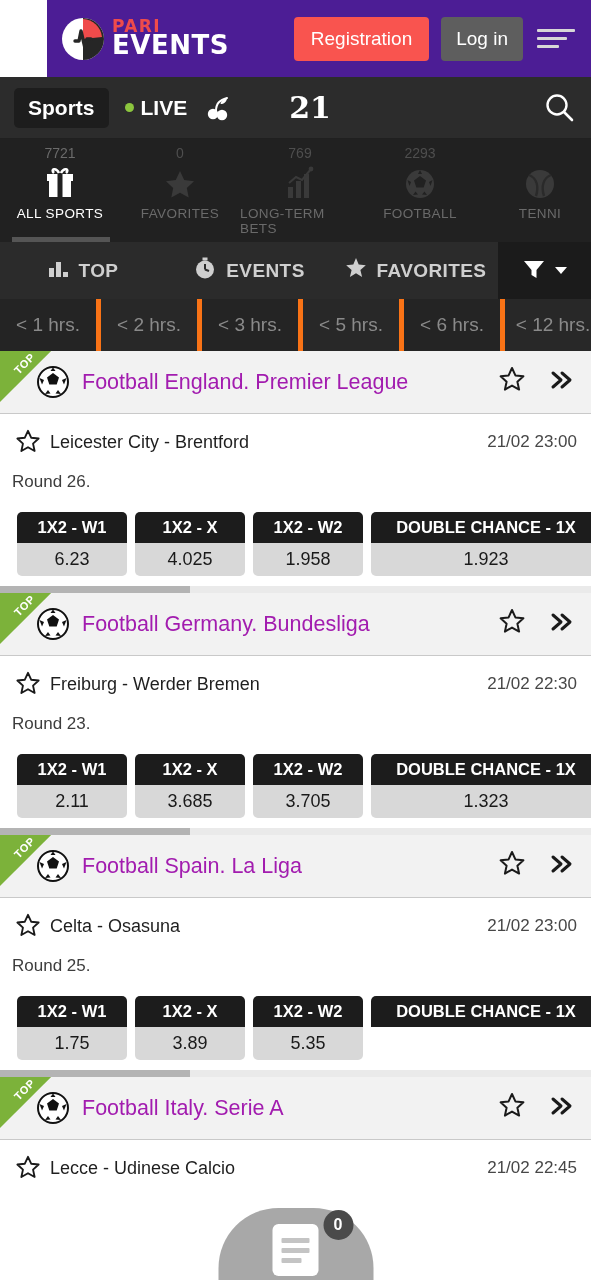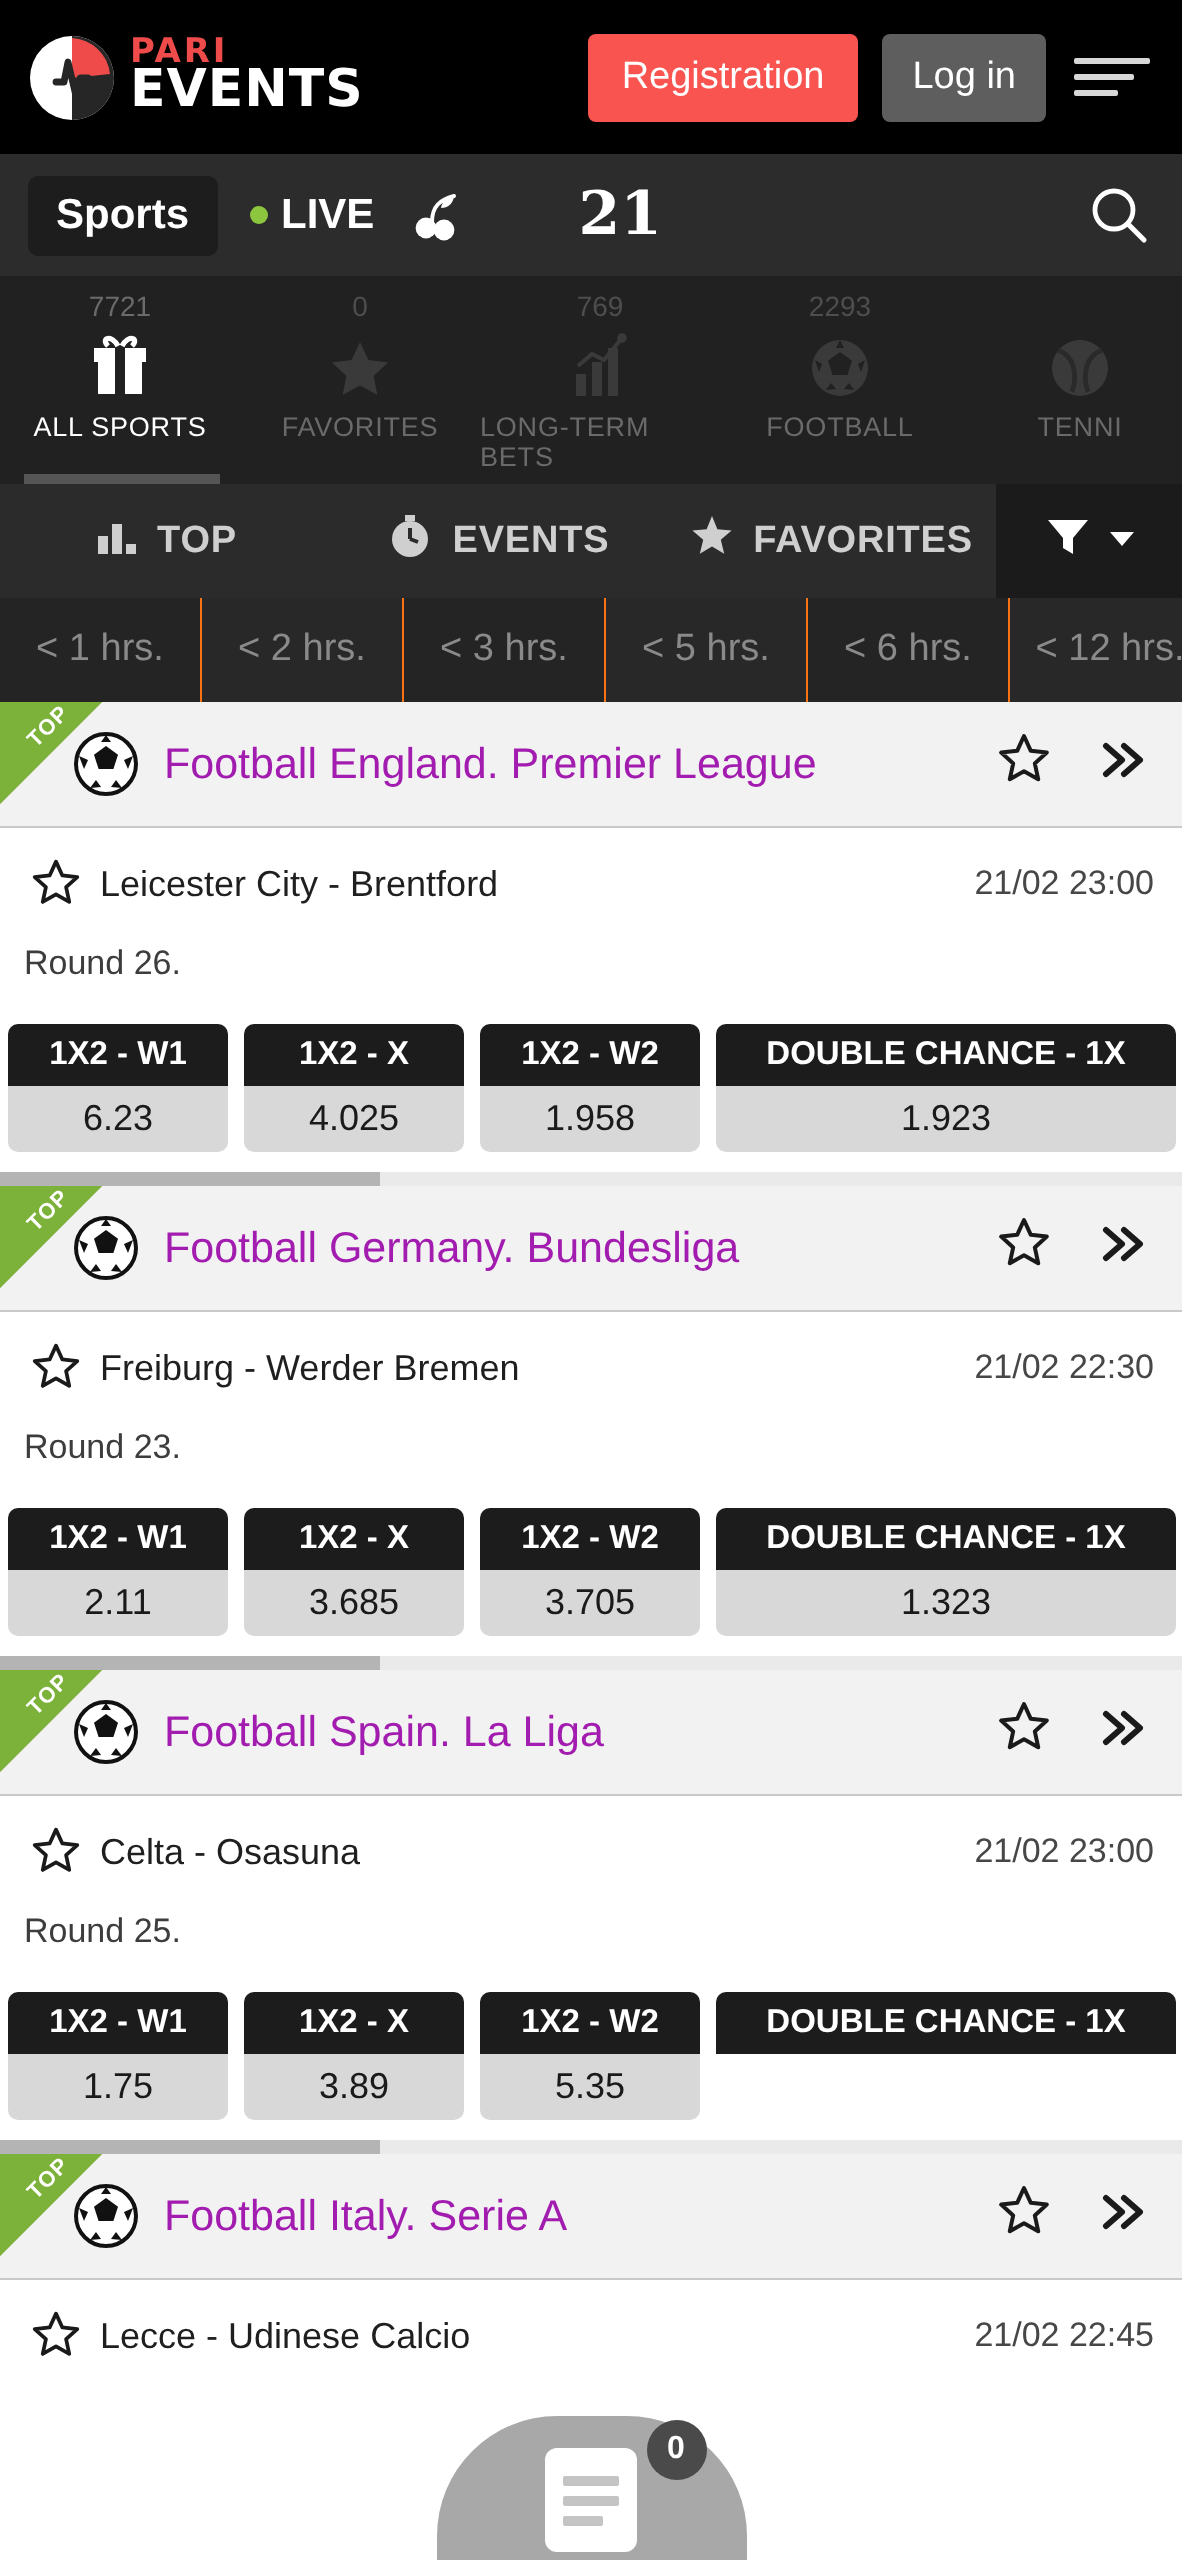--- a/index.html
+++ b/index.html
@@ -7,22 +7,22 @@
     width: 591px;
     height: 1280px;
     background: #ffffff;
     font-family: "Liberation Sans", sans-serif;
     overflow: hidden;
   }
   .app { width: 591px; height: 1280px; position: relative; background: #fff; overflow: hidden; }
 
   
   .header {
-    height: 77px; background: #000000; display: flex; align-items: center;
-    padding: 12px 14px; position: relative;
+    height: 77px; background: #4c1d95; display: flex; align-items: center;
+    padding: 12px 14px; position: relative; margin-left: 47px;
   }
   .logo { display: flex; align-items: center; gap: 7px; }
   .logo-mark { width: 44px; height: 44px; position: relative; flex: 0 0 44px; }
   .logo-text { display: flex; flex-direction: column; line-height: 0.92; }
   .logo-pari {
     color: #ef4b4b; font-weight: bold; font-size: 17px; letter-spacing: 1.4px;
     font-family: "DejaVu Sans", sans-serif;
   }
   .logo-pulse {
     color: #ffffff; font-weight: bold; font-size: 26px; letter-spacing: 0.5px;
@@ -93,21 +93,21 @@
   }
   .tab-filter {
     flex: 0 0 93px; background: #1b1b1b; display: flex; align-items: center;
     justify-content: center; gap: 6px; cursor: pointer;
   }
 
   
   .timefilters { height: 52px; background: #262626; display: flex; overflow: hidden; }
   .time-chip {
     flex: 0 0 101px; display: flex; align-items: center; justify-content: center;
-    color: #8a8a8a; font-size: 19px; border-right: 1px solid #f97316; cursor: pointer;
+    color: #8a8a8a; font-size: 19px; border-right: 5px solid #f97316; cursor: pointer;
     background: #242424;
   }
   .time-chip:nth-child(even) { background: #282828; }
 
   
   .content { position: relative; background: #fff; }
   .league-header {
     height: 63px; background: #f2f2f2; display: flex; align-items: center;
     position: relative; border-bottom: 1px solid #c9c9c9; overflow: hidden;
   }
@@ -125,21 +125,21 @@
     margin-left: 12px; font-size: 21.5px; font-weight: normal; color: #a21caf;
   }
   .league-actions { margin-left: auto; display: flex; align-items: center; gap: 20px; padding-right: 16px; }
 
   .match-row { display: flex; align-items: center; padding: 14px 14px 0 14px; }
   .match-star { flex: 0 0 32px; display: flex; align-items: center; cursor: pointer; }
   .match-teams { font-size: 18px; color: #1f1f1f; margin-left: 4px; }
   .match-time { margin-left: auto; font-size: 17px; color: #474747; }
   .match-round { font-size: 17px; color: #3d3d3d; padding: 16px 14px 0 12px; }
 
-  .odds-row { display: flex; gap: 8px; padding: 20px 0 0 4px; overflow: hidden; }
+  .odds-row { display: flex; gap: 8px; padding: 20px 0 0 17px; overflow: hidden; }
   .odds-chip { flex: 0 0 auto; }
   .odds-chip .odds-label {
     background: #1c1c1c; color: #fff; font-size: 16.5px; font-weight: bold;
     text-align: center; padding: 6px 10px; border-radius: 5px 5px 0 0;
     white-space: nowrap;
   }
   .odds-chip .odds-value {
     background: #d8d8d8; color: #1a1a1a; font-size: 18px; text-align: center;
     padding: 6px 10px; border-radius: 0 0 5px 5px;
   }

